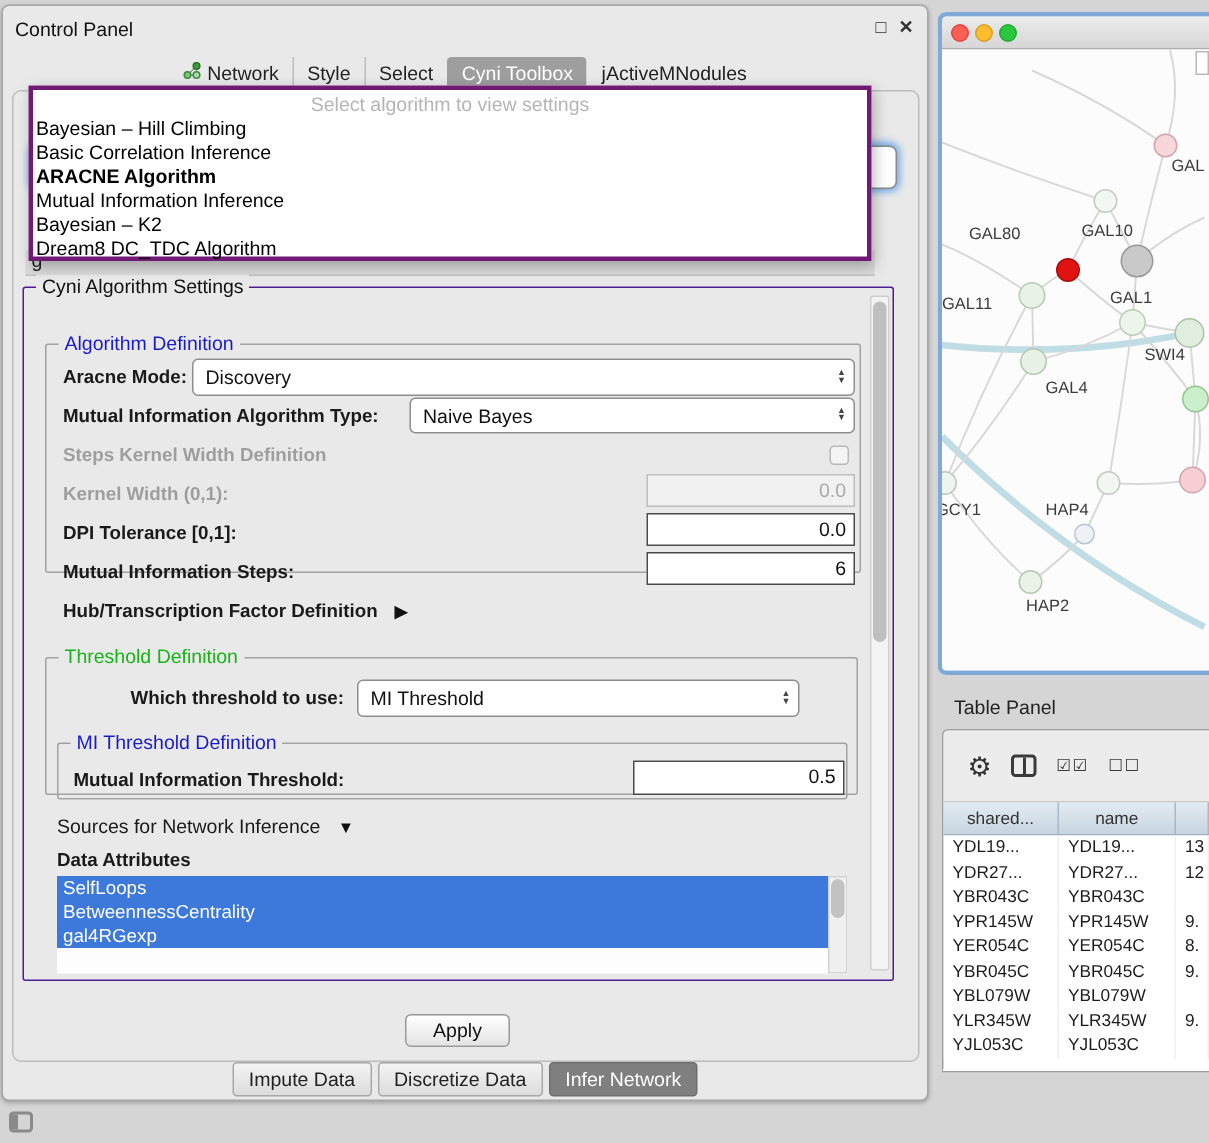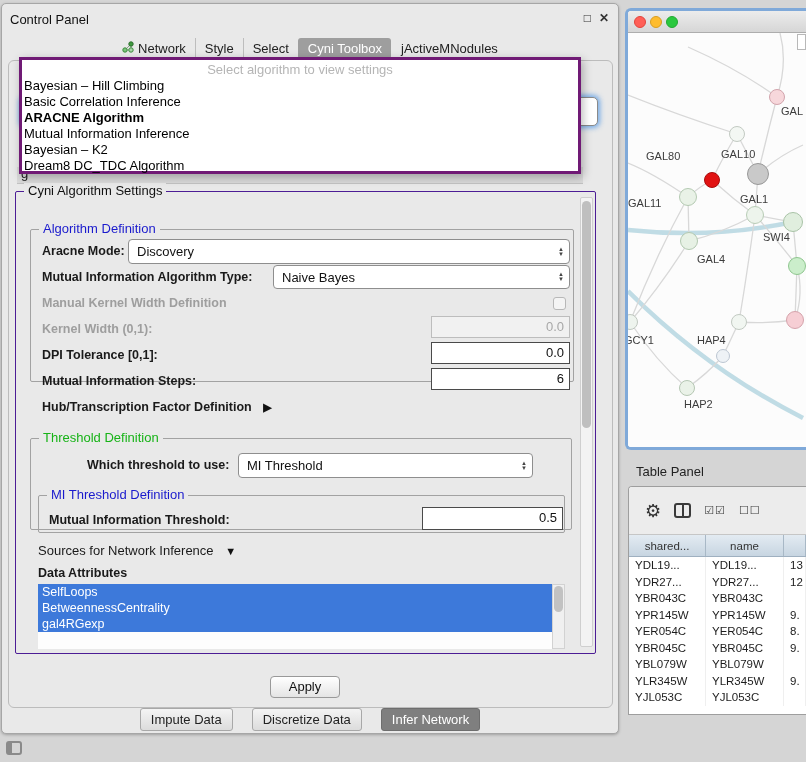--- a/index.html
+++ b/index.html
@@ -48,21 +48,21 @@
 .tri{font-size:11px;color:#111;margin-left:8px}
 #attr-list{position:absolute;left:22px;top:392px;width:527px;height:65px;overflow:hidden;background:#fdfdfd}
 #attr-rows{position:absolute;left:0;top:0;right:13px}
 .attr-row{height:16px;line-height:16px;background:#3d79da;color:#fff;font-size:12.5px;padding-left:4px;white-space:nowrap;overflow:hidden}
 #attr-scroll{position:absolute;right:0;top:0;width:13px;height:65px;background:#f0f0f0;border:1px solid #d2d2d2}
 #attr-thumb{position:absolute;left:1px;top:1px;width:9px;height:26px;background:#c2c2c2;border-radius:5px}
 #settings-scroll{position:absolute;right:2px;top:5px;width:13px;height:450px;background:#f3f3f3;border:1px solid #cfcfcf;border-radius:2px}
 #settings-thumb{position:absolute;left:1px;top:3px;width:9px;height:227px;background:#bfbfbf;border-radius:5px}
 
 #apply-btn{position:absolute;left:268px;top:672px;width:70px;height:22px;border:1px solid #999;border-radius:4px;background:linear-gradient(#ffffff,#e4e4e4);font-size:13px;text-align:center;line-height:20px;z-index:2}
-#bottom-tabs{position:absolute;left:0;top:704px;width:100%;display:flex;justify-content:center;gap:19px;z-index:2}
+#bottom-tabs{position:absolute;left:0;top:704px;width:100%;display:flex;justify-content:center;gap:4px;z-index:2}
 .btab{padding:3px 10px;font-size:13px;border:1px solid #a8a8a8;border-radius:3px;background:linear-gradient(#f4f4f4,#dcdcdc);color:#222;white-space:nowrap}
 .btab.active{background:#7f7f7f;color:#fff;border-color:#6e6e6e}
 
 
 #network-window{position:absolute;left:625px;top:8px;width:181px;height:442px;border:3px solid #7fa9d9;border-right:none;border-radius:6px 0 0 6px;background:#fbfbfb;overflow:hidden}
 #nw-titlebar{position:relative;height:22px;background:linear-gradient(#ececec,#d6d6d6);border-bottom:1px solid #adadad}
 .traffic{position:absolute;top:5px;width:12px;height:12px;border-radius:50%}
 #tl-red{left:6px;background:#ff5f57;border:1px solid #e2443c}
 #tl-yellow{left:22px;background:#febc2e;border:1px solid #d89e22}
 #tl-green{left:38px;background:#2ac83e;border:1px solid #24a833}
@@ -169,21 +169,21 @@
 
       <span class="fieldlabel" style="left:26px;top:78px">Mutual Information Algorithm Type:</span>
       <div class="combo" style="left:257px;top:73px;width:297px;height:24px">
         <span>Naive Bayes</span>
         <span class="arrows">
           <span>▲</span>
           <span>▼</span>
         </span>
       </div>
 
-      <span class="fieldlabel disabled" style="left:26px;top:104px">Manual Kernel Width Definition</span>
+      <span class="fieldlabel disabled" style="left:26px;top:104px">Steps Kernel Width Definition</span>
       <div id="manual-kernel-checkbox"></div>
 
       <span class="fieldlabel disabled" style="left:26px;top:130px">Kernel Width (0,1):</span>
       <div class="tfield disabled" style="left:415px;top:124px;width:139px;height:22px">0.0</div>
 
       <span class="fieldlabel" style="left:26px;top:156px">DPI Tolerance [0,1]:</span>
       <div class="tfield" style="left:415px;top:150px;width:139px;height:22px">0.0</div>
 
       <span class="fieldlabel" style="left:26px;top:182px">Mutual Information Steps:</span>
       <div class="tfield" style="left:415px;top:176px;width:139px;height:22px">6</div>

